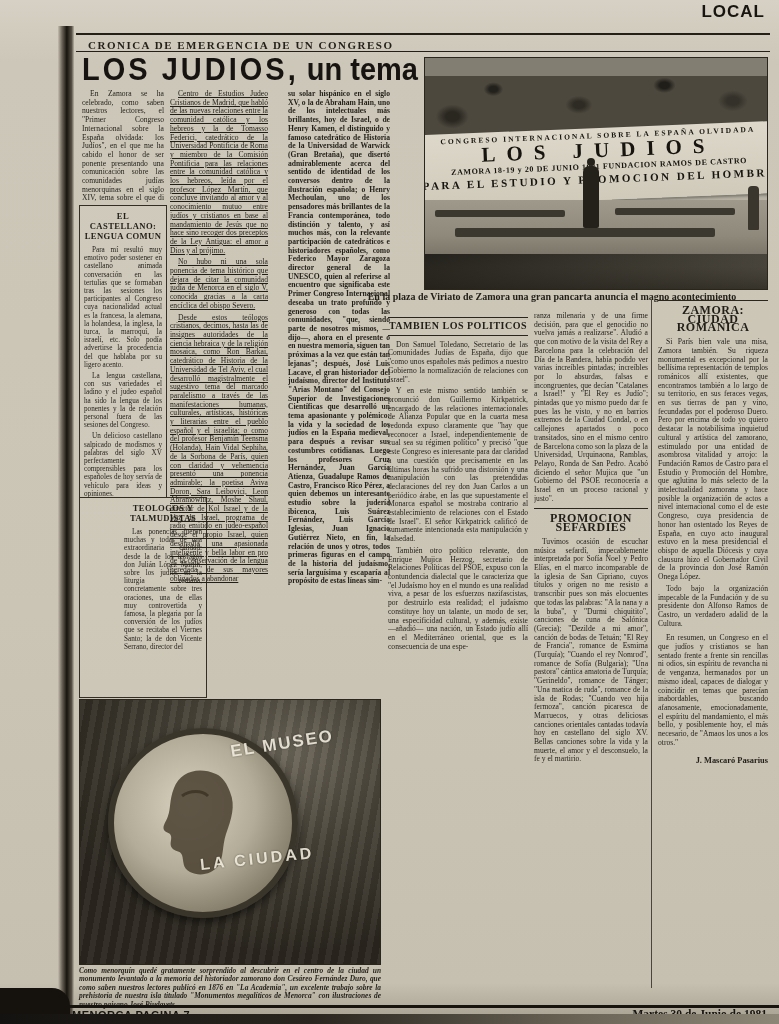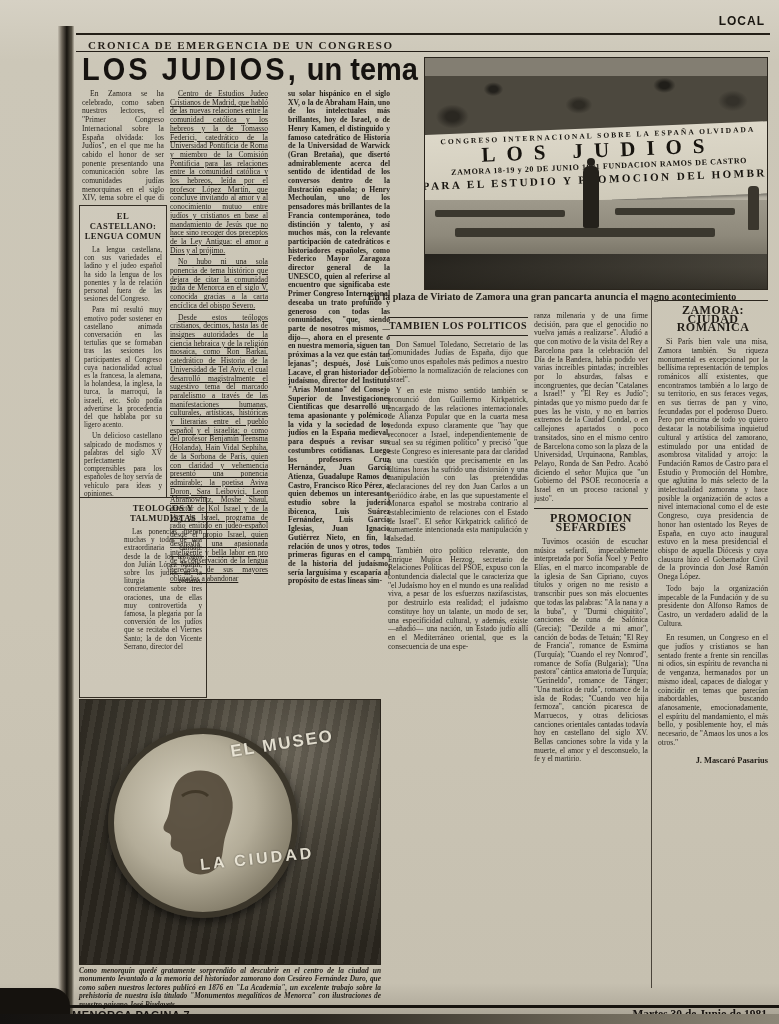--- a/index.html
+++ b/index.html
@@ -5,21 +5,21 @@
   html,body{margin:0;padding:0;}
   body{width:779px;height:1024px;overflow:hidden;background:#b8b2a4;font-family:"Liberation Serif",serif;}
   .page{position:absolute;left:0;top:0;width:779px;height:1024px;
     background:linear-gradient(180deg,#d6d1c4 0%,#ccc7b8 6%,#cbc5b5 60%,#c6c0b0 96%,#a49e90 100%);}
   .spine{position:absolute;left:58px;top:26px;width:16px;height:998px;
     background:linear-gradient(90deg,#c4beb0 0%,#6b6458 25%,#17140f 55%,#555043 85%,#b9b3a5 100%);}
   .corner-blot{position:absolute;left:0;top:988px;width:70px;height:36px;background:#15120e;border-radius:0 18px 0 0;}
   .bottom-strip{position:absolute;left:0;top:1014px;width:779px;height:10px;
     background:linear-gradient(90deg,#141210 0%,#2a261f 40%,#6b6557 75%,#8d8778 100%);}
 
-  .local{position:absolute;right:14px;top:14px;font-family:"Liberation Sans",sans-serif;font-weight:bold;font-size:12px;letter-spacing:1px;color:#181510;}
+  .local{position:absolute;right:14px;top:2px;font-family:"Liberation Sans",sans-serif;font-weight:bold;font-size:17px;letter-spacing:1px;color:#181510;}
   .rule{position:absolute;background:#241f18;}
   .kicker{position:absolute;left:88px;top:39px;font-weight:bold;font-size:11px;letter-spacing:1.5px;color:#241f18;}
   .headline{position:absolute;left:82px;top:53px;width:440px;font-family:"Liberation Sans",sans-serif;font-weight:bold;color:#161310;font-size:29px;transform:scaleY(1.05);transform-origin:left top;white-space:nowrap;}
   .headline .hl1{letter-spacing:3px;}
   .headline .hl2{letter-spacing:0px;}
 
   .bt{font-size:7.6px;line-height:8.7px;text-align:justify;color:#221e18;}
   .bt p{margin:0 0 3px 0;text-indent:8px;}
   .col{position:absolute;overflow:hidden;}
 
@@ -84,22 +84,22 @@
 
   <div class="headline"><span class="hl1">LOS JUDIOS,</span><span class="hl2"> un tema siempre actual</span></div>
 
   <div class="col bt" style="left:82px;top:90px;width:82px;height:112px;">
     <p>En Zamora se ha celebrado, como saben nuestros lectores, el "Primer Congreso Internacional sobre la España olvidada: los Judíos", en el que me ha cabido el honor de ser ponente presentando una comunicación sobre las comunidades judías menorquinas en el siglo XIV, tema sobre el que di un avance en las páginas de este mismo periódico.</p>
   </div>
 
   <div class="sidebox" style="left:79px;top:205px;width:78px;height:282px;overflow:hidden;">
     <h3>EL CASTELLANO: LENGUA COMUN</h3>
     <div class="bt">
+      <p>Para mí resultó muy emotivo poder sostener en castellano animada conversación en las tertulias que se formaban tras las sesiones los participantes al Congreso cuya nacionalidad actual es la francesa, la alemana, la holandesa, la inglesa, la turca, la marroquí, la israelí, etc. Solo podía advertirse la procedencia del que hablaba por su ligero acento.</p>
       <p>La lengua castellana, con sus variedades el ladino y el judeo español ha sido la lengua de los ponentes y la de relación personal fuera de las sesiones del Congreso.</p>
-      <p>Para mí resultó muy emotivo poder sostener en castellano animada conversación en las tertulias que se formaban tras las sesiones los participantes al Congreso cuya nacionalidad actual es la francesa, la alemana, la holandesa, la inglesa, la turca, la marroquí, la israelí, etc. Solo podía advertirse la procedencia del que hablaba por su ligero acento.</p>
       <p>Un delicioso castellano salpicado de modismos y palabras del siglo XV perfectamente comprensibles para los españoles de hoy servía de vehículo para ideas y opiniones.</p>
     </div>
   </div>
 
   <div class="sidebox" style="left:79px;top:497px;width:78px;height:190px;overflow:hidden;padding-left:44px;">
     <h3>TEOLOGOS Y TALMUDISTAS</h3>
     <div class="bt">
       <p>Las ponencias fueron muchas y todas de una extraordinaria calidad: desde la de los teólogos don Julián López Martín, sobre los judíos en la liturgia romana, concretamente sobre tres oraciones, una de ellas muy controvertida y famosa, la plegaria por la conversión de los judíos que se recitaba el Viernes Santo; la de don Vicente Serrano, director del</p>
     </div>
   </div>

